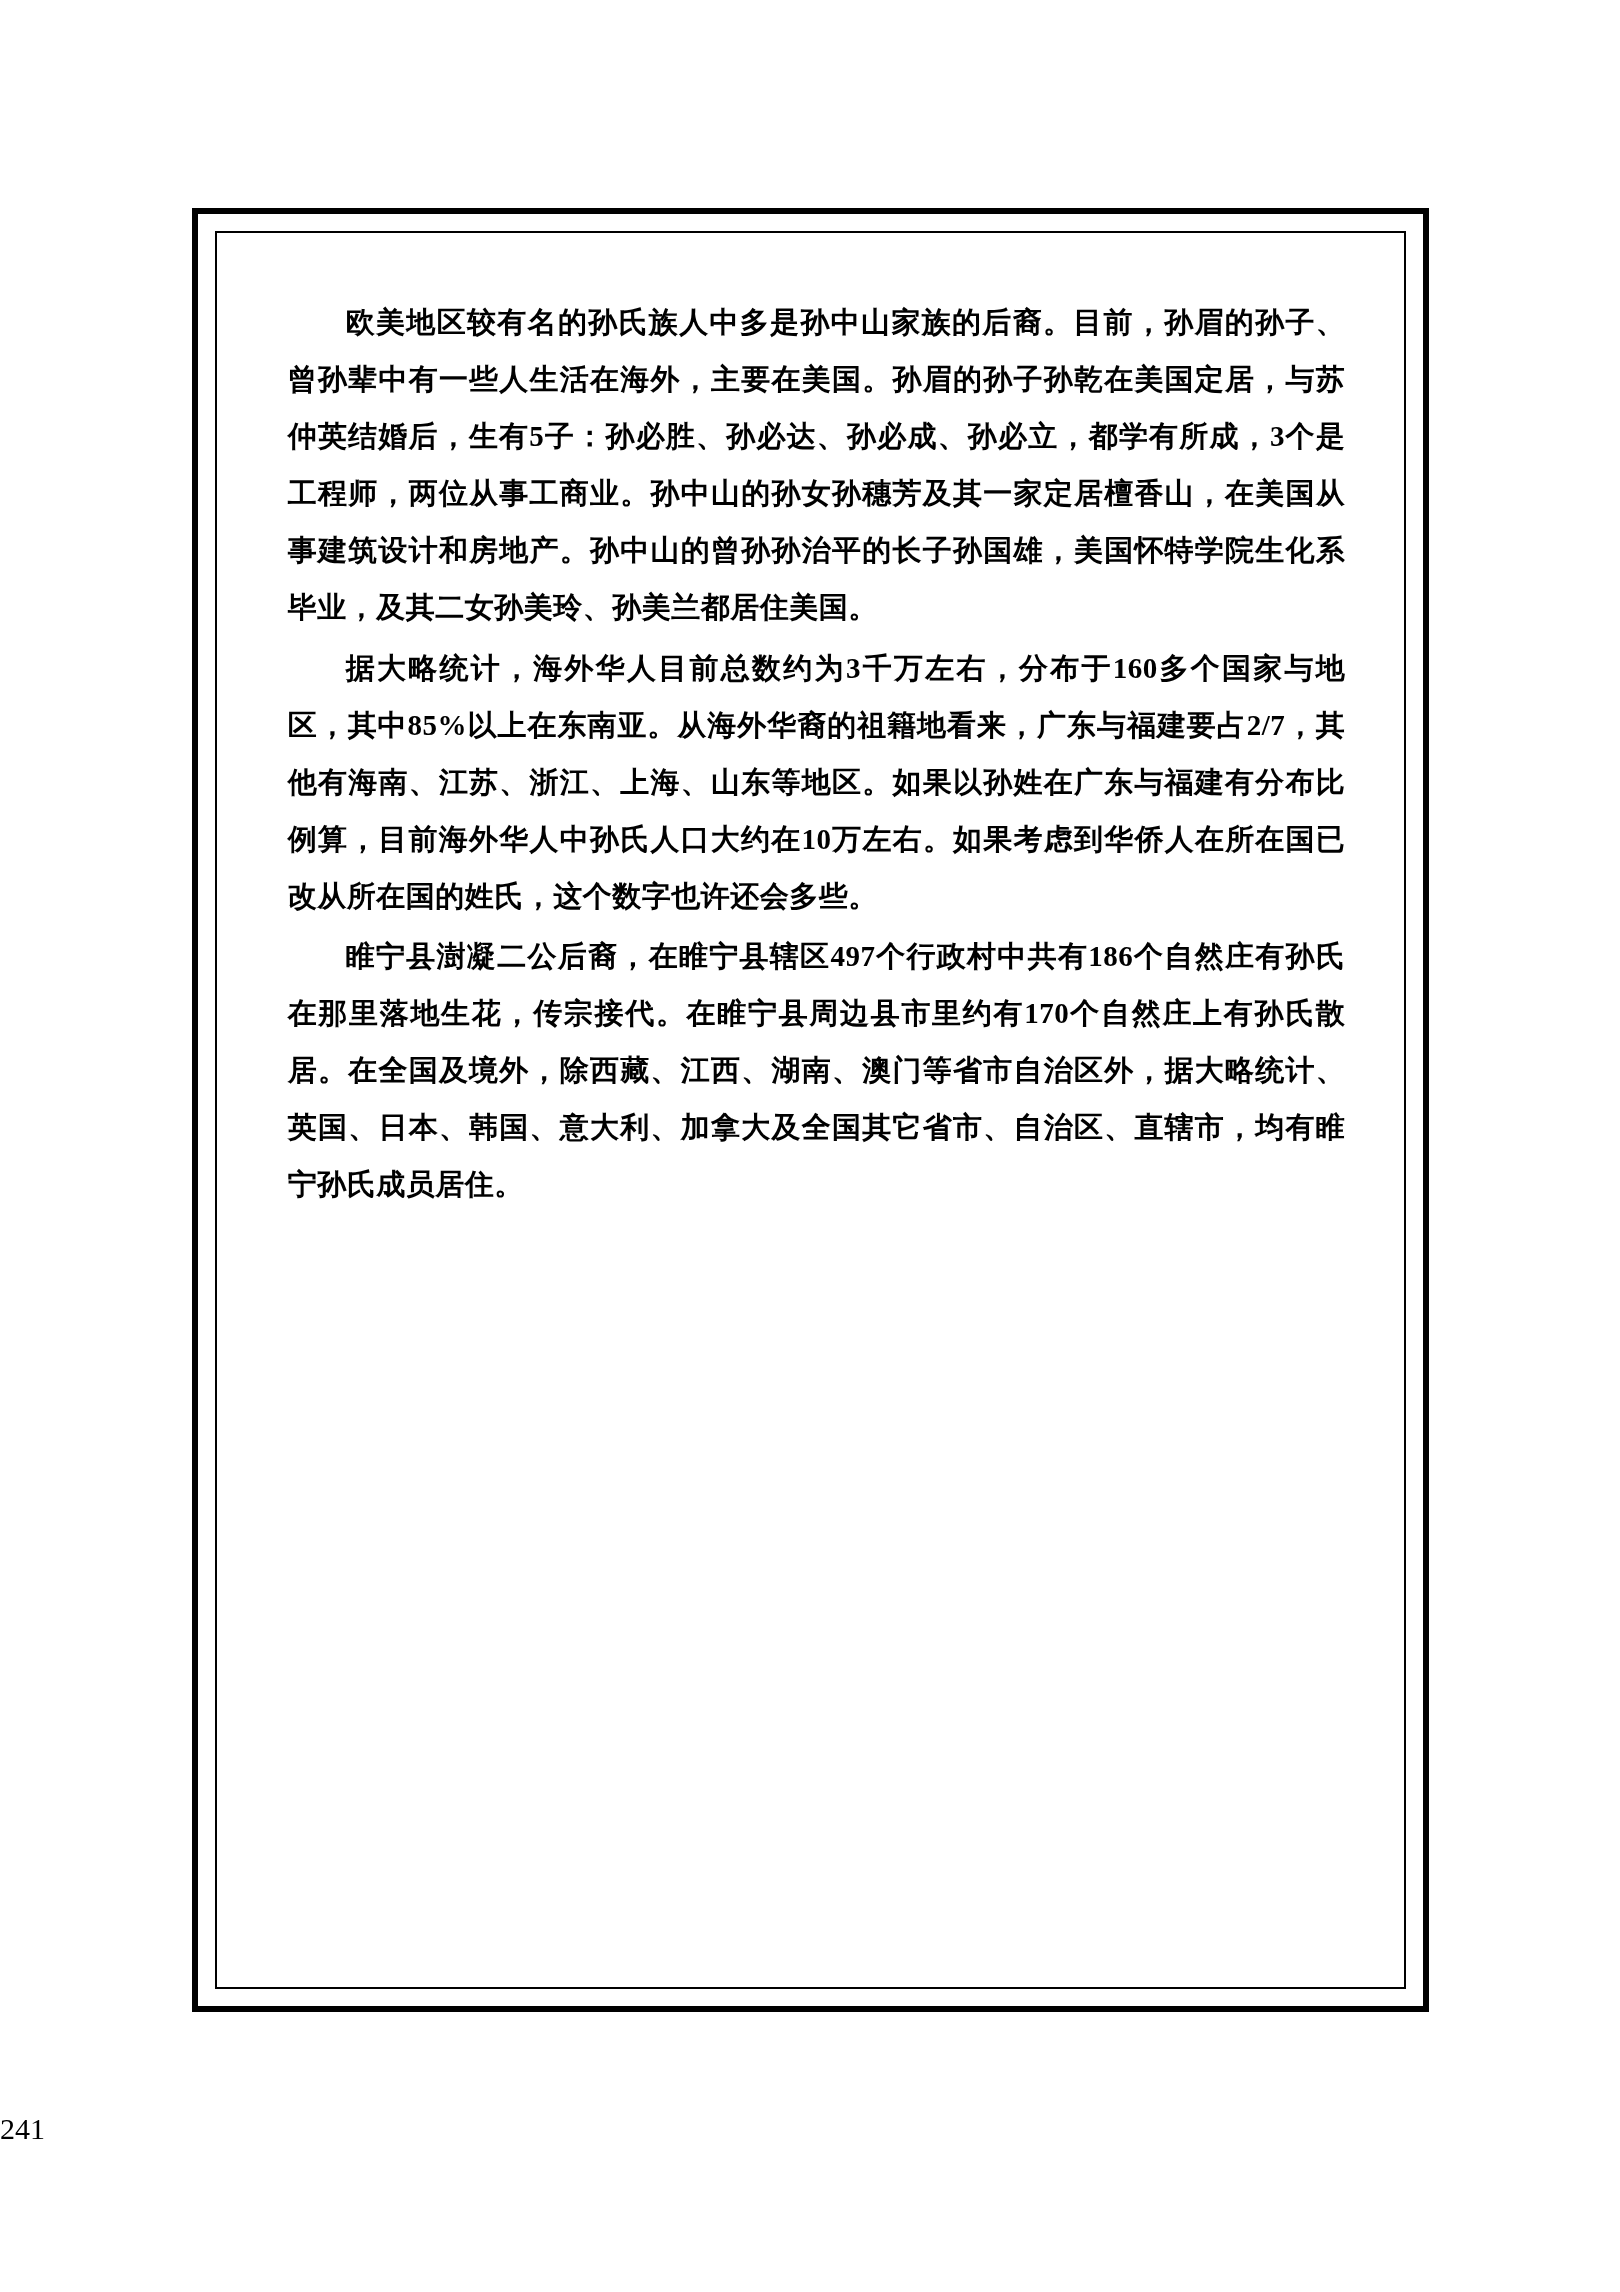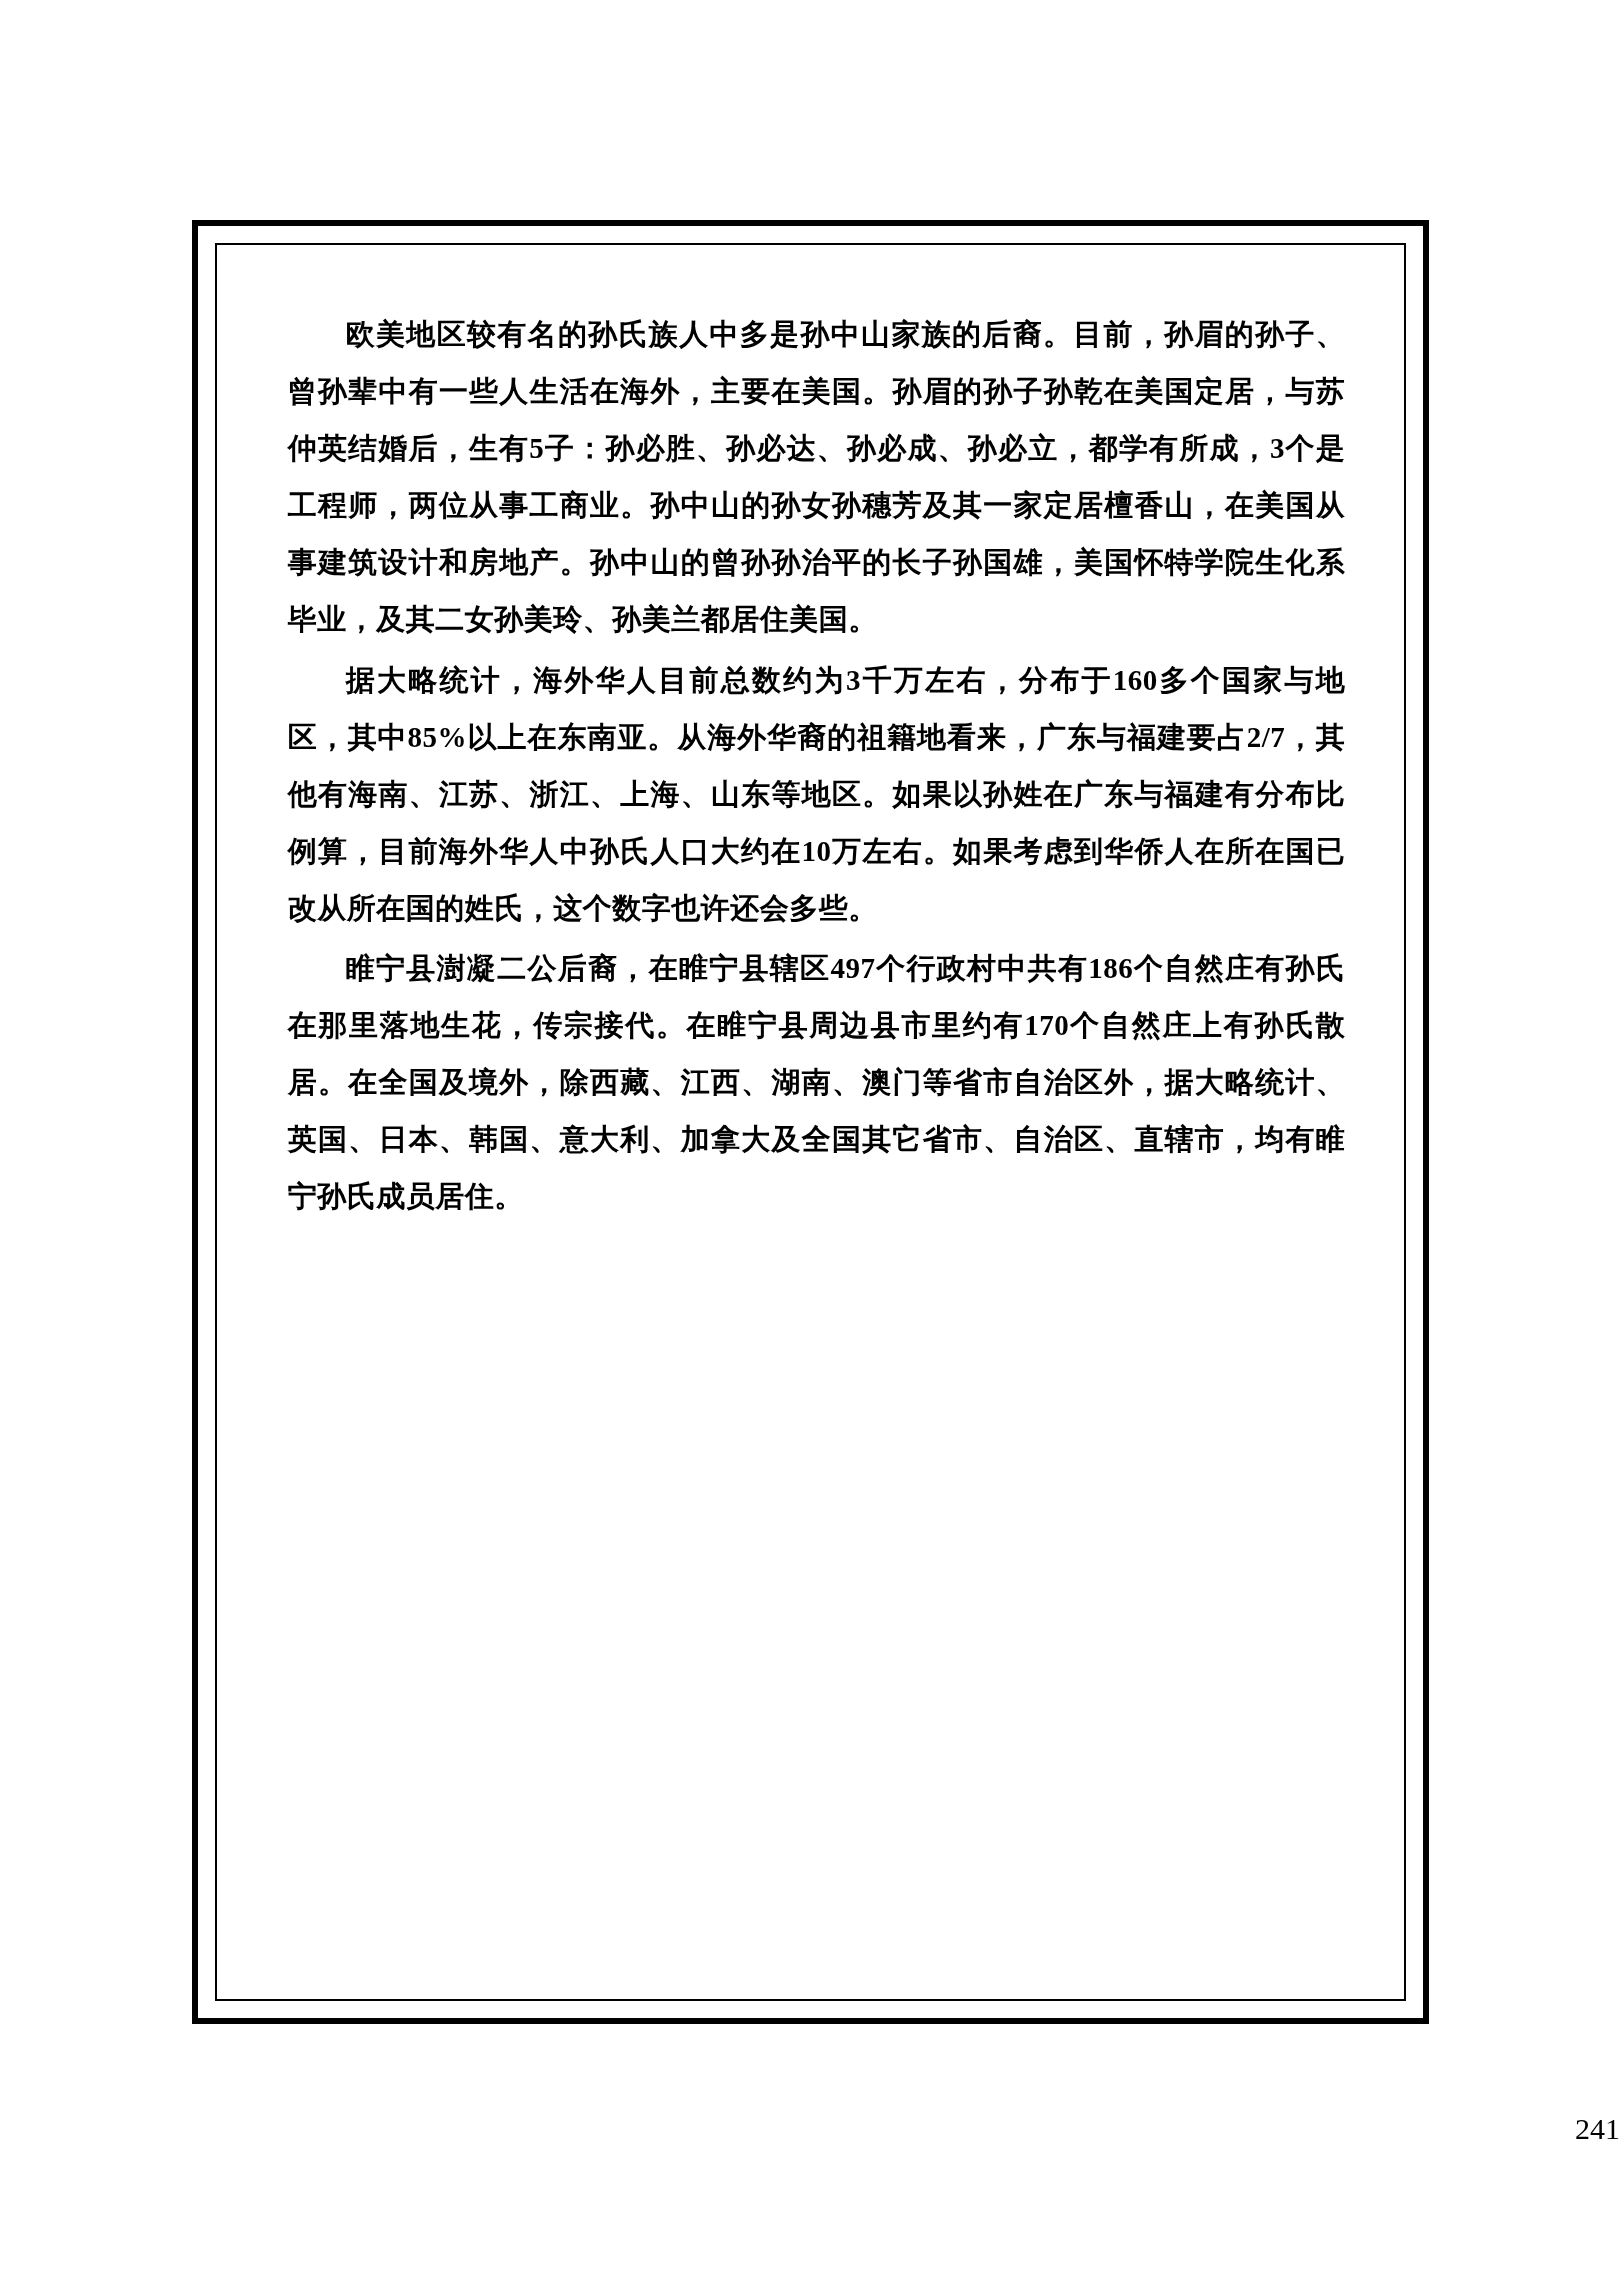--- a/index.html
+++ b/index.html
@@ -23,21 +23,21 @@
     top: 0;
     width: 1620px;
     height: 2293px;
     background: #ffffff;
   }
 
   
   .frame-outer {
     position: absolute;
     left: 192px;
-    top: 220px;
+    top: 208px;
     width: 1237px;
     height: 1804px;
     border: 6.9px solid #000000;
     box-sizing: border-box;
   }
   
   .frame-inner {
     position: absolute;
     left: 16.7px;
     top: 16.7px;
@@ -68,21 +68,21 @@
     letter-spacing: 0.5px;
     font-family: "Liberation Serif", "DejaVu Serif", serif;
   }
 
   
   .page-number {
     position: absolute;
     left: 0;
     top: 2112px;
     width: 1620px;
-    text-align: right;
+    text-align: left;
     font-size: 30px;
     font-family: "Liberation Serif", "DejaVu Serif", serif;
     color: #000000;
   }
 </style>
 </head>
 <body>
 
 <div class="page-sheet">
 

